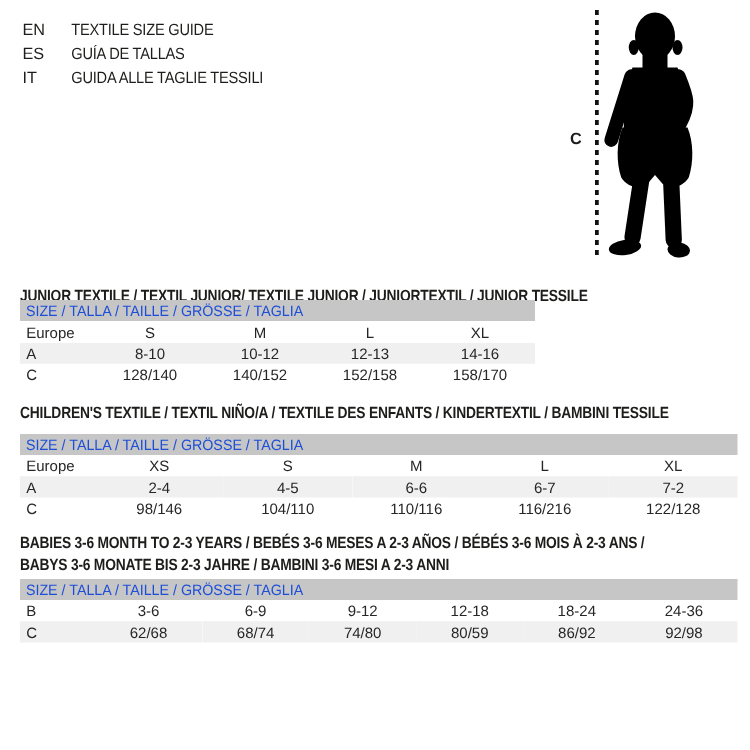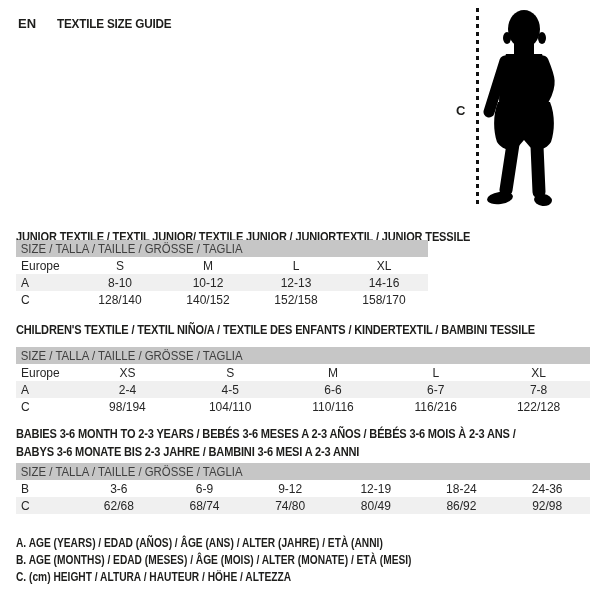--- a/index.html
+++ b/index.html
@@ -1,55 +1,61 @@
 <!DOCTYPE html>
 <html><head>
 <meta charset="utf-8">
 <style>
   html,body{margin:0;padding:0;}
   body{font-family:"Liberation Sans", sans-serif; background:#ffffff;}
   .page{position:relative; width:600px; height:600px; background:#ffffff; overflow:hidden; color:#1d1d1b;}
 
   
   .lang{position:absolute; left:18px; top:14px;}
-  .lang-row{line-height:19px; font-size:13px; font-weight:bold; white-space:nowrap;}
+  .lang-row{line-height:19px; font-size:13px; font-weight:normal; white-space:nowrap;}
   .lang-code{display:inline-block; width:39px;}
   .lang-title{display:inline-block; transform:scaleX(0.9); transform-origin:0 50%; letter-spacing:-0.2px;}
 
   
   .dash-line{position:absolute; left:476px; top:8px; width:3px; height:200px;
              background:repeating-linear-gradient(#111 0 4px, transparent 4px 8px);}
   .c-label{position:absolute; left:456px; top:103px; font-size:13px; font-weight:bold;}
   .silhouette{position:absolute; left:482px; top:8px; width:90px; height:200px;}
 
   
   .sec-title{position:absolute; left:16px; font-size:13px; font-weight:bold; letter-spacing:-0.2px;}
   .sec-title div{transform:scaleX(0.85); transform-origin:0 50%; white-space:nowrap; line-height:18px;}
   table{border-collapse:collapse; table-layout:fixed; position:absolute; left:16px; font-size:12px; color:#262626;}
   td{padding:0; height:17px; text-align:center; overflow:hidden; white-space:nowrap;}
-  td.bar{background:#c6c6c6; text-align:left; height:17px; color:#404040;}
+  td.bar{background:#c6c6c6; text-align:left; height:17px; color:#1d4ed8;}
   td.bar span{display:inline-block; transform:scaleX(0.95); transform-origin:0 50%; padding-left:5px;}
   td.lbl{text-align:left; padding-left:5px;}
   tr.shade td{background:#f0f0f0;}
   .t1{top:240px; width:412px;}
   .t2{top:347px; width:574px;}
   .t3{top:463px; width:574px;}
 
   
   .notes{position:absolute; left:16px; top:535px; font-size:12px; font-weight:bold;}
   .note{line-height:17px; transform:scaleX(0.85); transform-origin:0 50%; white-space:nowrap;}
 </style>
 </head>
 <body>
 
 <div class="page">
 
   <div class="lang">
     <div class="lang-row">
       <span class="lang-code">EN</span><span class="lang-title">TEXTILE SIZE GUIDE</span>
+    </div>
+    <div class="lang-row">
+      <span class="lang-code">ES</span><span class="lang-title">GUÍA DE TALLAS</span>
+    </div>
+    <div class="lang-row">
+      <span class="lang-code">IT</span><span class="lang-title">GUIDA ALLE TAGLIE TESSILI</span>
     </div>
   </div>
 
   <div class="dash-line"></div>
   <div class="c-label">C</div>
   <svg class="silhouette" viewBox="0 0 90 200" aria-hidden="true">
     <g fill="#000000" stroke="none">
       <ellipse cx="42" cy="21" rx="16" ry="19"></ellipse>
       <ellipse cx="25" cy="30" rx="4" ry="6"></ellipse>
       <ellipse cx="60" cy="30" rx="4" ry="6"></ellipse>
@@ -133,25 +139,25 @@
       <td>M</td>
       <td>L</td>
       <td>XL</td>
     </tr>
     <tr class="shade">
       <td class="lbl">A</td>
       <td>2-4</td>
       <td>4-5</td>
       <td>6-6</td>
       <td>6-7</td>
-      <td>7-8</td>
+      <td>7-2</td>
     </tr>
     <tr>
       <td class="lbl">C</td>
-      <td>98/194</td>
+      <td>98/146</td>
       <td>104/110</td>
       <td>110/116</td>
       <td>116/216</td>
       <td>122/128</td>
     </tr>
   </tbody>
     </table>
 
   <div class="sec-title" style="top:425px;">
     <div>BABIES 3-6 MONTH TO 2-3 YEARS / BEBÉS 3-6 MESES A 2-3 AÑOS / BÉBÉS 3-6 MOIS À 2-3 ANS /</div>
@@ -169,35 +175,30 @@
       </colgroup>
     <tbody>
         <tr>
       <td class="bar" colspan="7"><span>SIZE / TALLA / TAILLE / GRÖSSE / TAGLIA</span></td>
     </tr>
     <tr>
       <td class="lbl">B</td>
       <td>3-6</td>
       <td>6-9</td>
       <td>9-12</td>
-      <td>12-19</td>
+      <td>12-18</td>
       <td>18-24</td>
       <td>24-36</td>
     </tr>
     <tr class="shade">
       <td class="lbl">C</td>
       <td>62/68</td>
       <td>68/74</td>
       <td>74/80</td>
-      <td>80/49</td>
+      <td>80/59</td>
       <td>86/92</td>
       <td>92/98</td>
     </tr>
   </tbody>
     </table>
 
-  <div class="notes">
-    <div class="note">A. AGE (YEARS) / EDAD (AÑOS) / ÂGE (ANS) / ALTER (JAHRE) / ETÀ (ANNI)</div>
-    <div class="note">B. AGE (MONTHS) / EDAD (MESES) / ÂGE (MOIS) / ALTER (MONATE) / ETÀ (MESI)</div>
-    <div class="note">C. (cm) HEIGHT / ALTURA / HAUTEUR / HÖHE / ALTEZZA</div>
-  </div>
 
 </div>
 
 </body></html>

